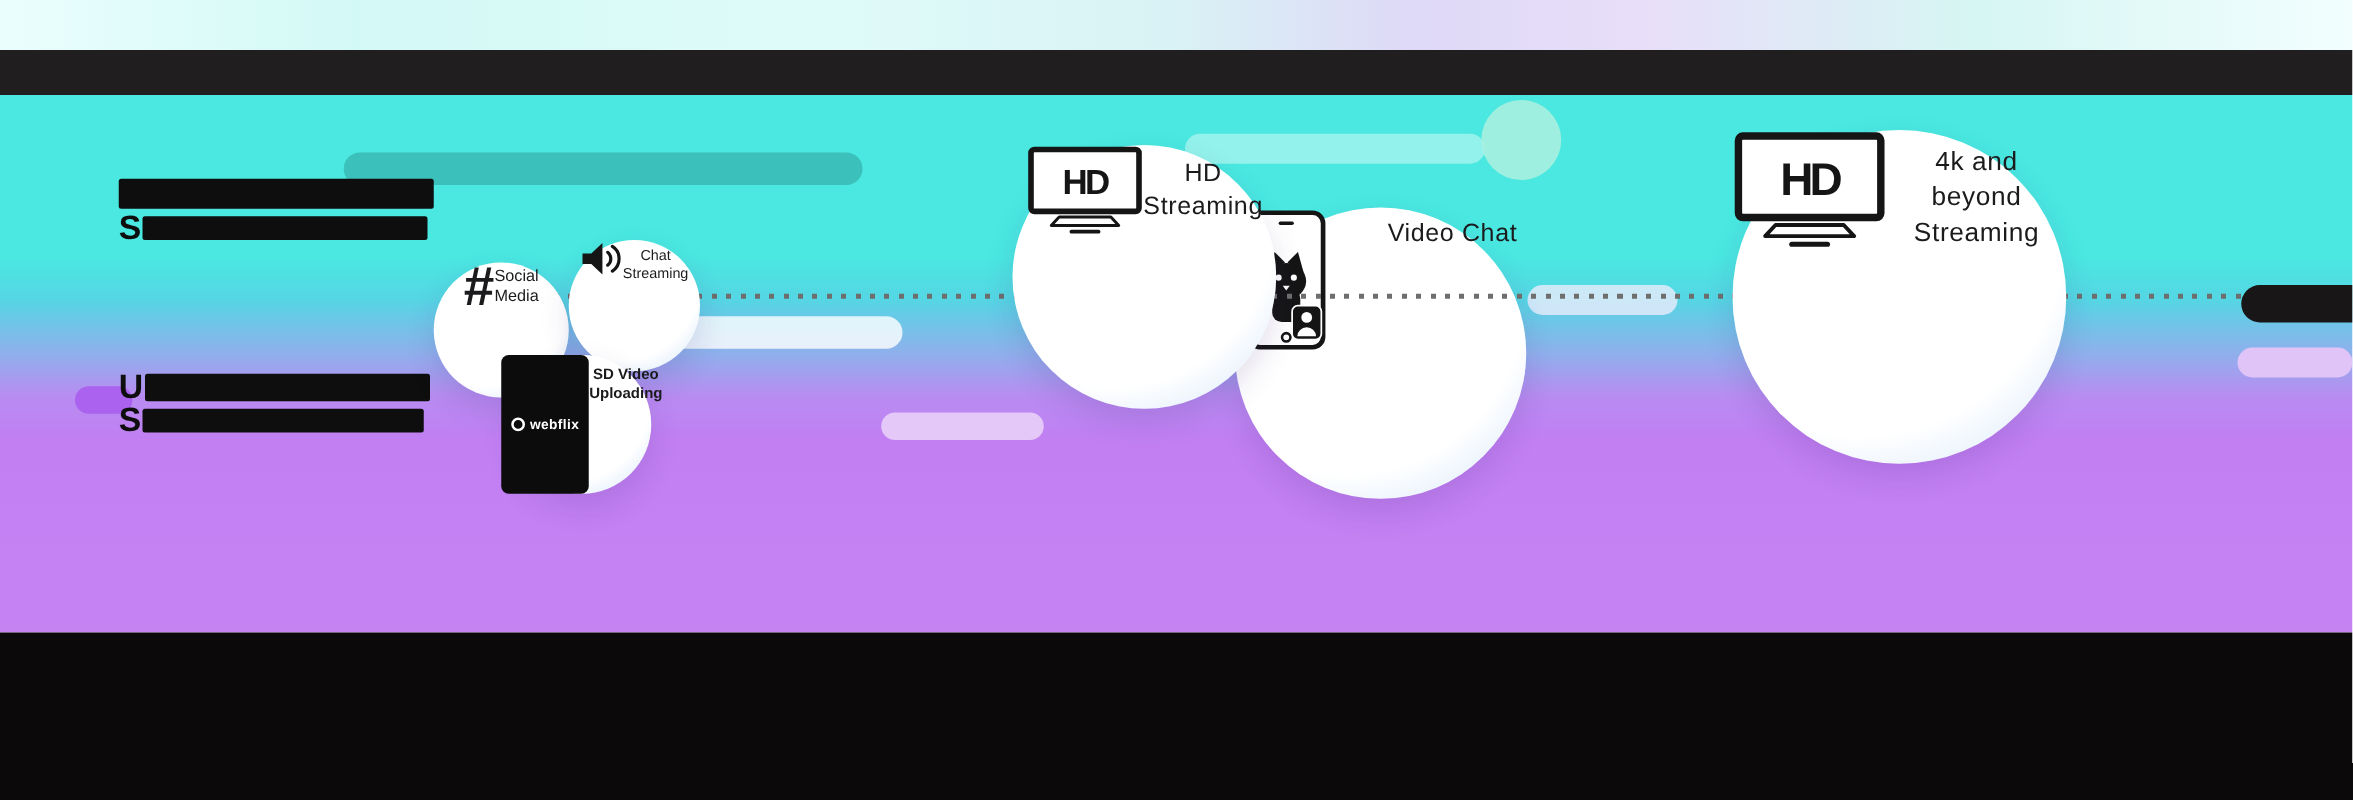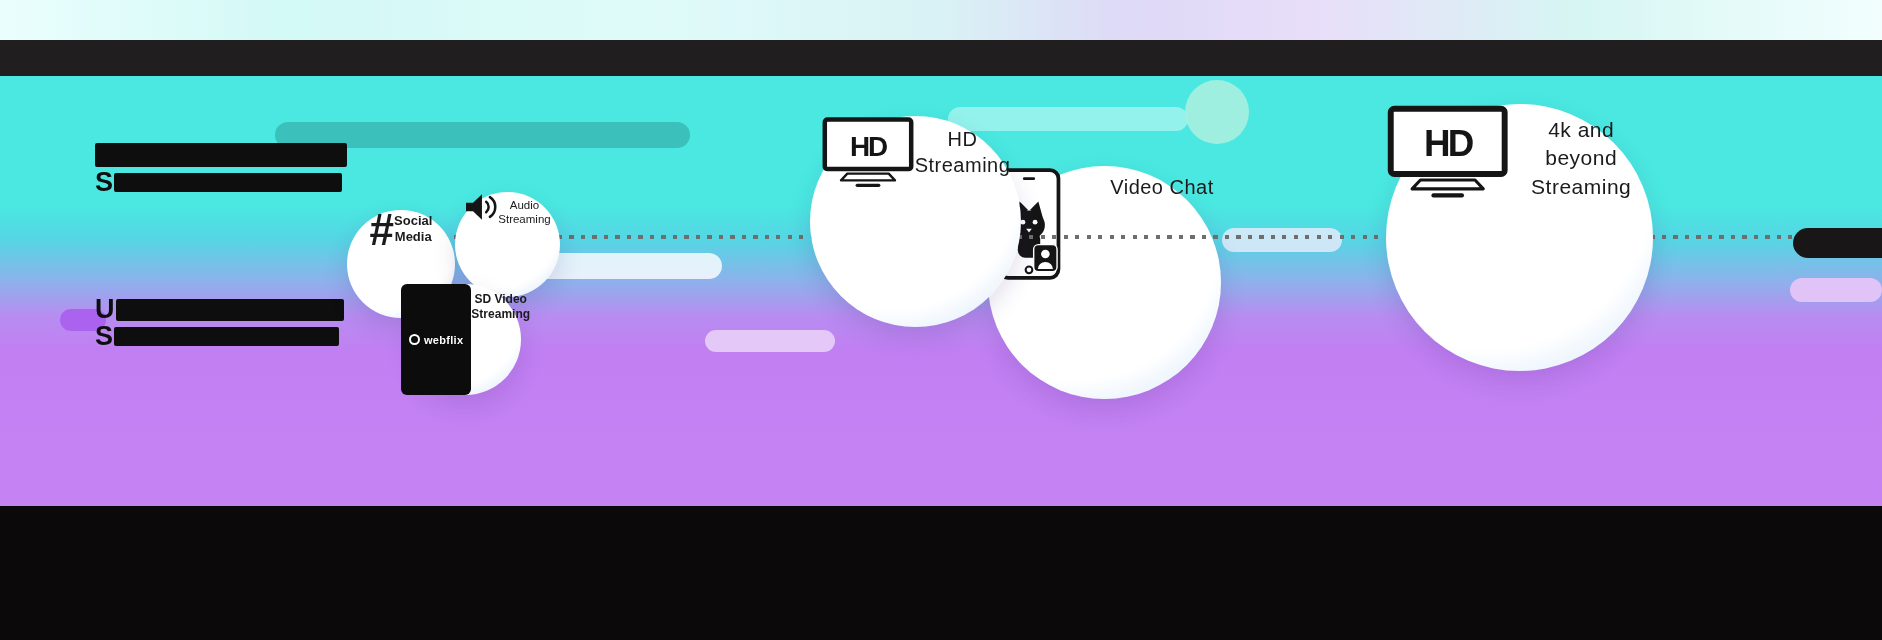--- a/index.html
+++ b/index.html
@@ -74,21 +74,21 @@
   #b-email{left:278px;top:277px;width:110px;height:110px;z-index:8;}
   #b-social{left:347px;top:210px;width:108px;height:108px;z-index:6;}
   #b-audio{left:455px;top:192px;width:105px;height:105px;z-index:7;}
   #b-sd{left:410px;top:284px;width:111px;height:111px;z-index:9;}
   #b-upload{left:665px;top:205px;width:155px;height:155px;}
   #b-hd{left:810px;top:116px;width:211px;height:211px;}
   #b-video{left:988px;top:166px;width:233px;height:233px;z-index:2;}
   #b-4k{left:1386px;top:104px;width:267px;height:267px;}
   .label-email{font-size:17px;font-weight:500;letter-spacing:.4px;margin-top:8px;}
   .hash-symbol{font-size:44px;font-weight:700;line-height:.9;}
-  .label-social{font-size:13px;font-weight:700;margin-top:3px;line-height:1.25;}
+  .label-social{font-size:13px;font-weight:400;margin-top:3px;line-height:1.25;}
   .label-audio{font-size:11.5px;font-weight:500;margin-top:6px;line-height:1.25;}
   .label-sd{font-size:12px;font-weight:700;margin-top:8px;line-height:1.25;}
   .label-upload{font-size:13.5px;font-weight:700;margin-top:9px;line-height:1.3;}
   .label-hd{font-size:20px;font-weight:500;letter-spacing:.5px;margin-top:10px;line-height:1.3;}
   .label-video{font-size:20px;font-weight:500;letter-spacing:.5px;margin-top:10px;margin-left:47px;}
   .label-4k{font-size:21px;font-weight:500;letter-spacing:.5px;margin-top:12px;line-height:1.35;}
   
   .envelope-svg{width:44px;height:31px;}
   .speaker-svg{width:34px;height:30px;}
   .camera-svg{width:54px;height:41px;}
@@ -168,32 +168,32 @@
     <div class="bubble-label label-social">Social
 Media</div>
   </div>
 
   <div class="bubble" id="b-audio">
     <svg class="speaker-svg" viewBox="0 0 36 32">
       <path d="M2,11.5 h7.5 L19,2.5 v27 L9.5,20.5 H2 Z" fill="#151515"></path>
       <path d="M23.5,10.5 a7,7 0 0 1 0,11" fill="none" stroke="#151515" stroke-width="2.7" stroke-linecap="round"></path>
       <path d="M27.5,5.5 a12.5,12.5 0 0 1 0,21" fill="none" stroke="#151515" stroke-width="2.7" stroke-linecap="round"></path>
     </svg>
-    <div class="bubble-label label-audio">Audio
+    <div class="bubble-label label-audio">Chat
 Streaming</div>
   </div>
 
 
   <div class="bubble" id="b-sd">
     <div class="webflix-badge">
       <span class="webflix-dot"></span>
       <span class="webflix-text">webflix</span>
     </div>
     <div class="bubble-label label-sd">SD Video
-Streaming</div>
+Uploading</div>
   </div>
 
 
   <div class="bubble" id="b-hd">
     <svg class="tv-svg-hd" viewBox="0 0 104 80">
       <rect x="4" y="4" width="96" height="55" rx="3" fill="#ffffff" stroke="#151515" stroke-width="5"></rect>
       <text x="52" y="44" text-anchor="middle" font-family="'Liberation Sans','DejaVu Sans',sans-serif" font-size="31" font-weight="800" letter-spacing="-2.5" fill="#151515">HD</text>
       <path d="M29,64 h46 l7,7.5 h-60 Z" fill="none" stroke="#151515" stroke-width="2.6" stroke-linejoin="round"></path>
       <line x1="40" y1="77" x2="64" y2="77" stroke="#151515" stroke-width="3.5" stroke-linecap="round"></line>
     </svg>

